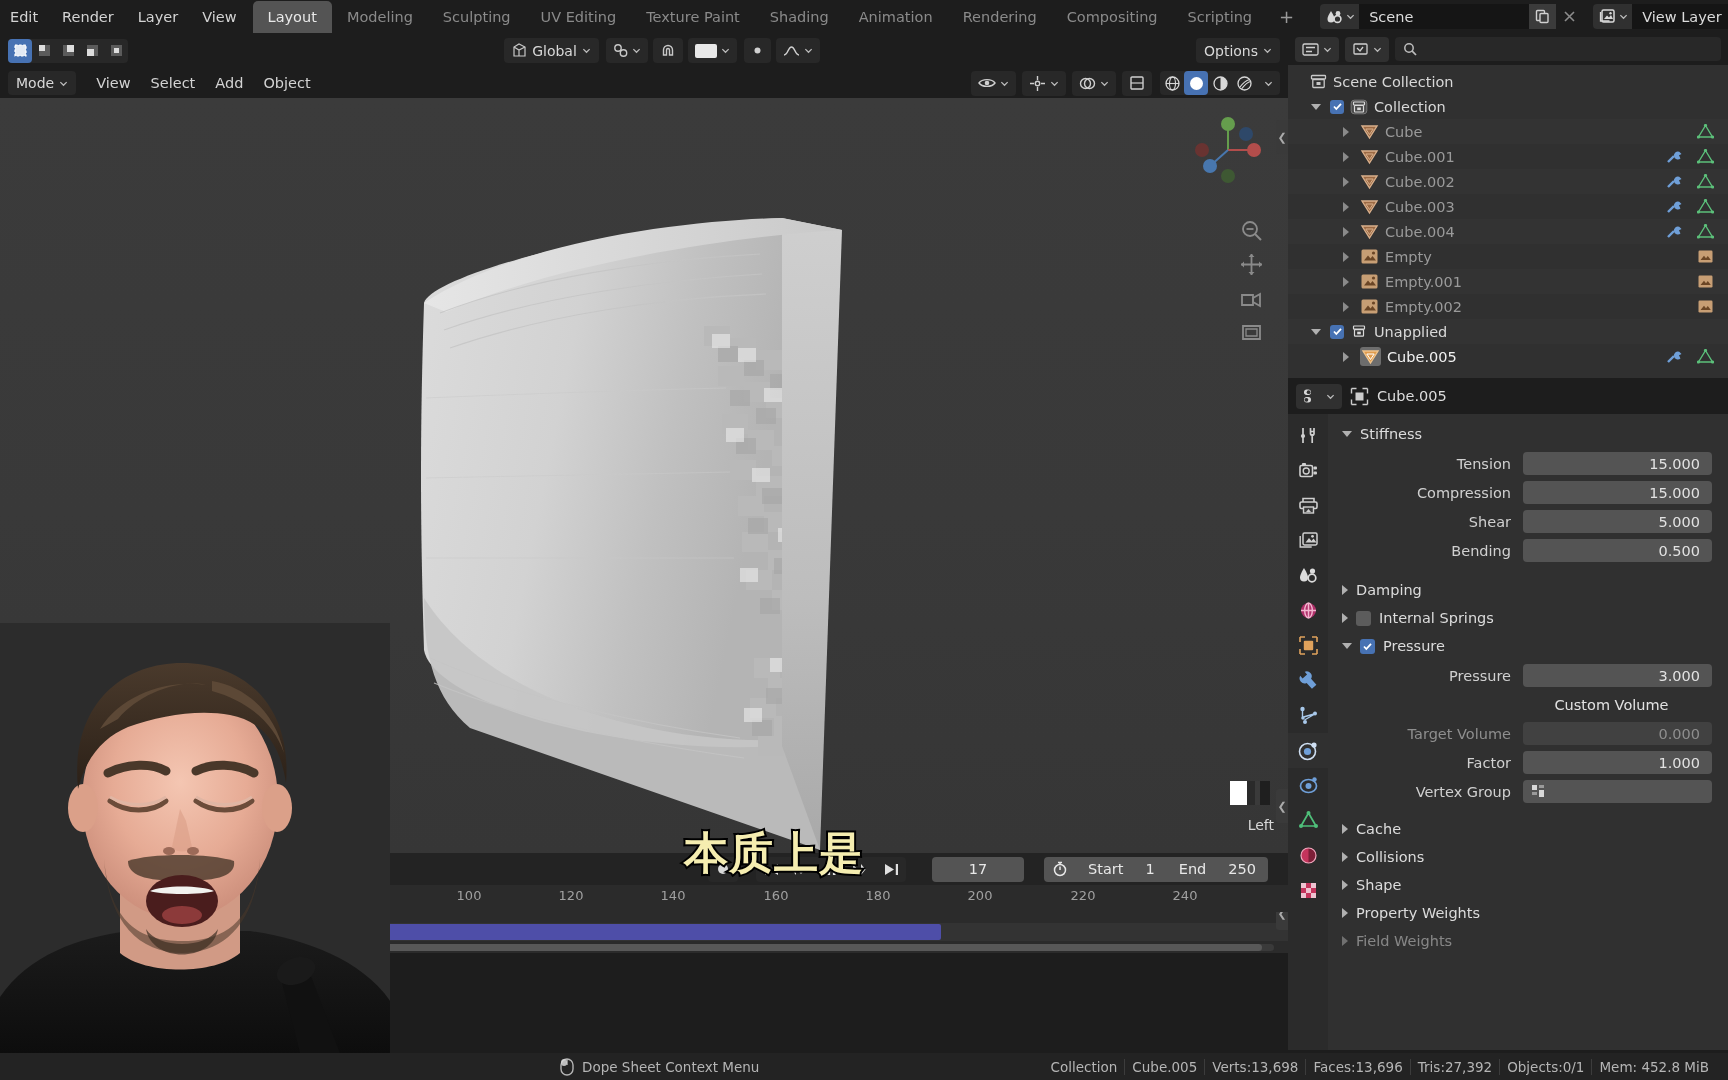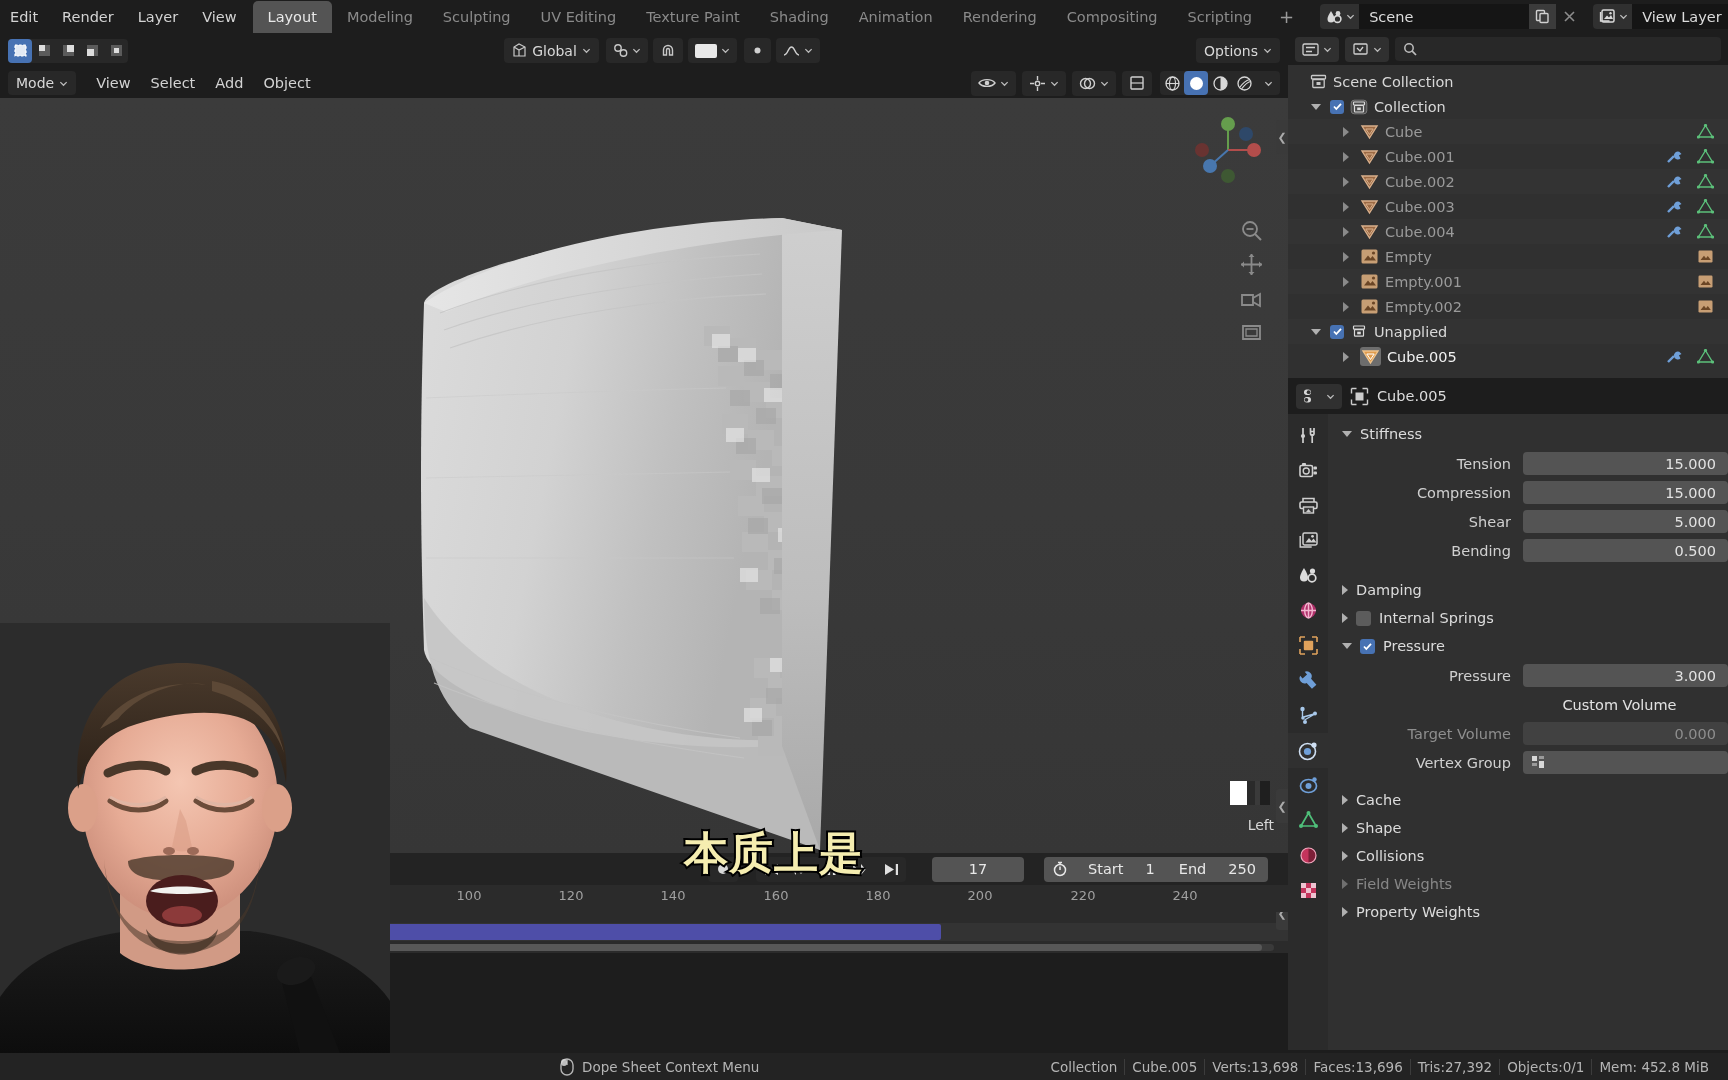--- a/index.html
+++ b/index.html
@@ -131,21 +131,21 @@
   }
   .props-body { display: flex; height: calc(100% - 36px); }
   .props-tabs {
     width: 40px; background: #2b2b2b; padding-top: 4px;
     display: flex; flex-direction: column; align-items: center; gap: 0px;
   }
   .ptab {
     width: 40px; height: 35px; display: flex; align-items: center; justify-content: center;
   }
   .ptab.active { background: #303030; }
-  .props-main { flex: 1; background: #303030; padding: 6px 0 0 0; overflow: hidden; }
+  .props-main { flex: 1; background: #303030; padding: 6px 16px 0 0; overflow: hidden; }
   .panel-hdr {
     display: flex; align-items: center; gap: 8px; height: 28px; padding: 0 10px 0 14px;
     font-size: 14.5px; color: #dcdcdc;
   }
   .tri { width: 0; height: 0; }
   .tri-down { border-left: 5px solid transparent; border-right: 5px solid transparent; border-top: 6px solid #b0b0b0; }
   .tri-right { border-top: 5px solid transparent; border-bottom: 5px solid transparent; border-left: 6px solid #b0b0b0; }
   .prop-row {
     display: flex; align-items: center; height: 27px; margin: 2px 0; padding-right: 0px;
   }
@@ -1146,52 +1146,56 @@
         </div>
         <div class="prop-row">
           <div class="prop-lbl"></div>
           <div class="prop-val plain">Custom Volume</div>
         </div>
         <div class="prop-row">
           <div class="prop-lbl dim">Target Volume</div>
           <div class="prop-val dim">0.000</div>
         </div>
         <div class="prop-row">
+          <div class="prop-lbl">Factor</div>
+          <div class="prop-val">1.000</div>
+        </div>
+        <div class="prop-row">
           <div class="prop-lbl">Vertex Group</div>
           <div class="vg-box">
             <svg width="15" height="15" viewBox="0 0 15 15">
                 <rect x="1" y="1" width="5" height="5" fill="#d8d8d8"></rect>
                 <rect x="8" y="1" width="5" height="3" fill="#9a9a9a"></rect>
                 <rect x="1" y="8" width="5" height="3" fill="#9a9a9a"></rect>
                 <rect x="8" y="6" width="5" height="7" fill="#d8d8d8"></rect>
               </svg>
           </div>
         </div>
 
         <div style="height:8px"></div>
 
         <div class="panel-hdr">
           <span class="tri tri-right"></span>
           <span>Cache</span>
         </div>
         <div class="panel-hdr">
           <span class="tri tri-right"></span>
-          <span>Shape</span>
+          <span>Collisions</span>
         </div>
         <div class="panel-hdr">
           <span class="tri tri-right"></span>
-          <span>Collisions</span>
+          <span>Shape</span>
+        </div>
+        <div class="panel-hdr">
+          <span class="tri tri-right"></span>
+          <span>Property Weights</span>
         </div>
         <div class="panel-hdr" style="opacity:.5">
           <span class="tri tri-right"></span>
           <span>Field Weights</span>
-        </div>
-        <div class="panel-hdr">
-          <span class="tri tri-right"></span>
-          <span>Property Weights</span>
         </div>
       </div>
     </div>
   </div>
 
   <div class="timeline">
     <div class="tl-hdr">
       <div class="hdr-btn" style="background:#303030">
         <svg width="17" height="15" viewBox="0 0 17 15">
             <rect x="1" y="2" width="15" height="11" rx="1.5" fill="none" stroke="#cfcfcf" stroke-width="1.3"></rect>

